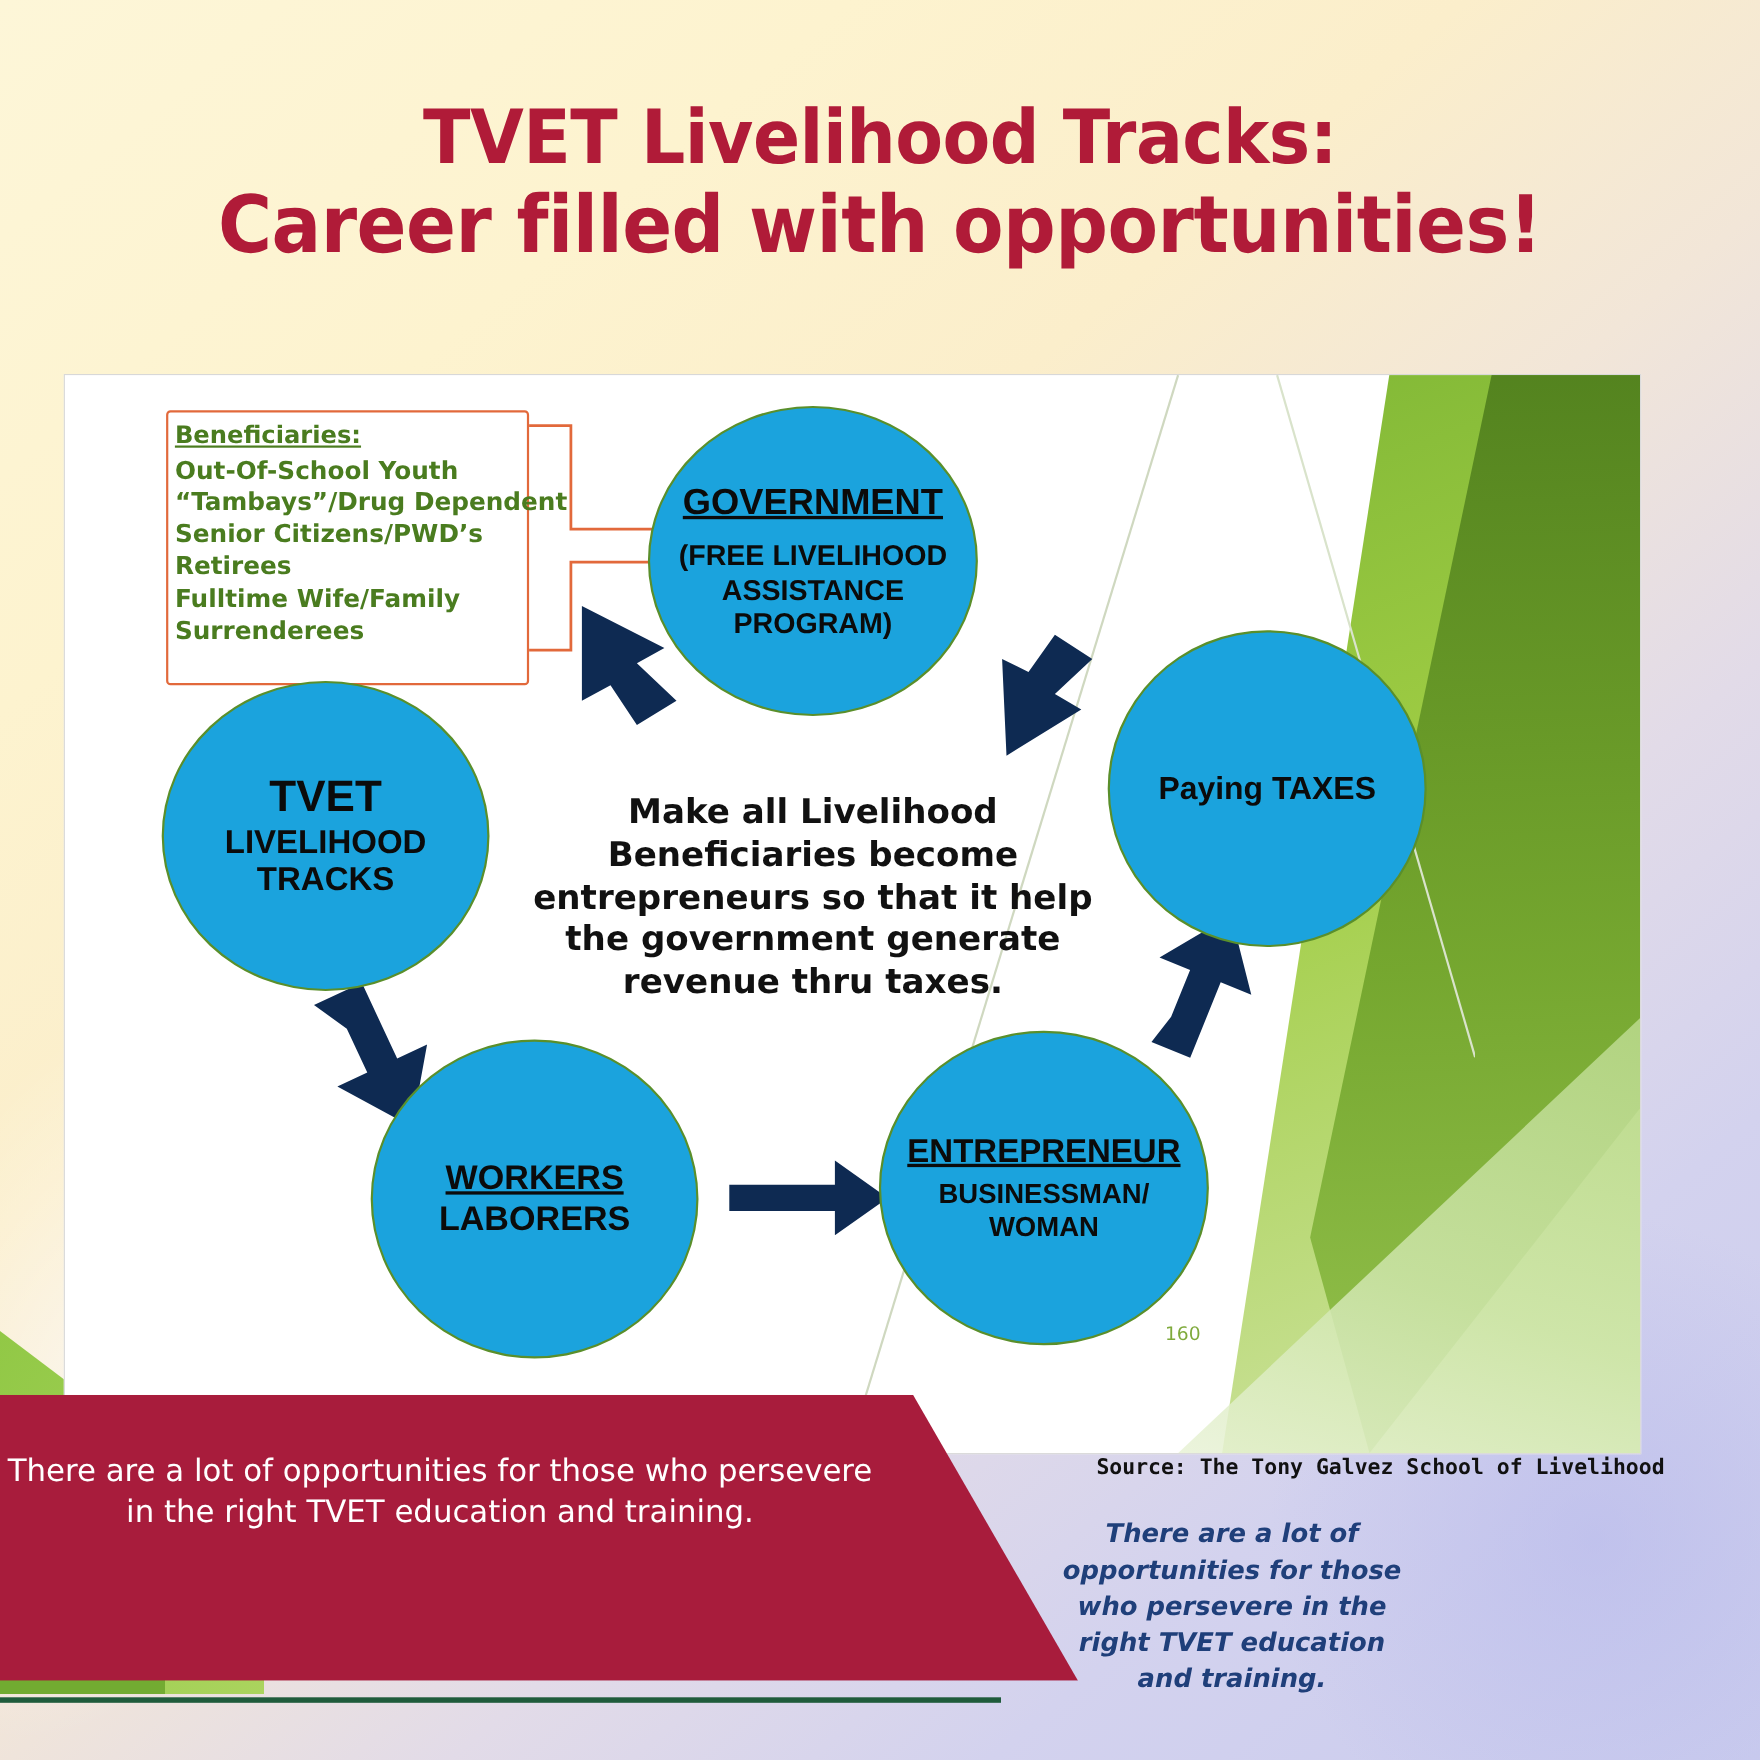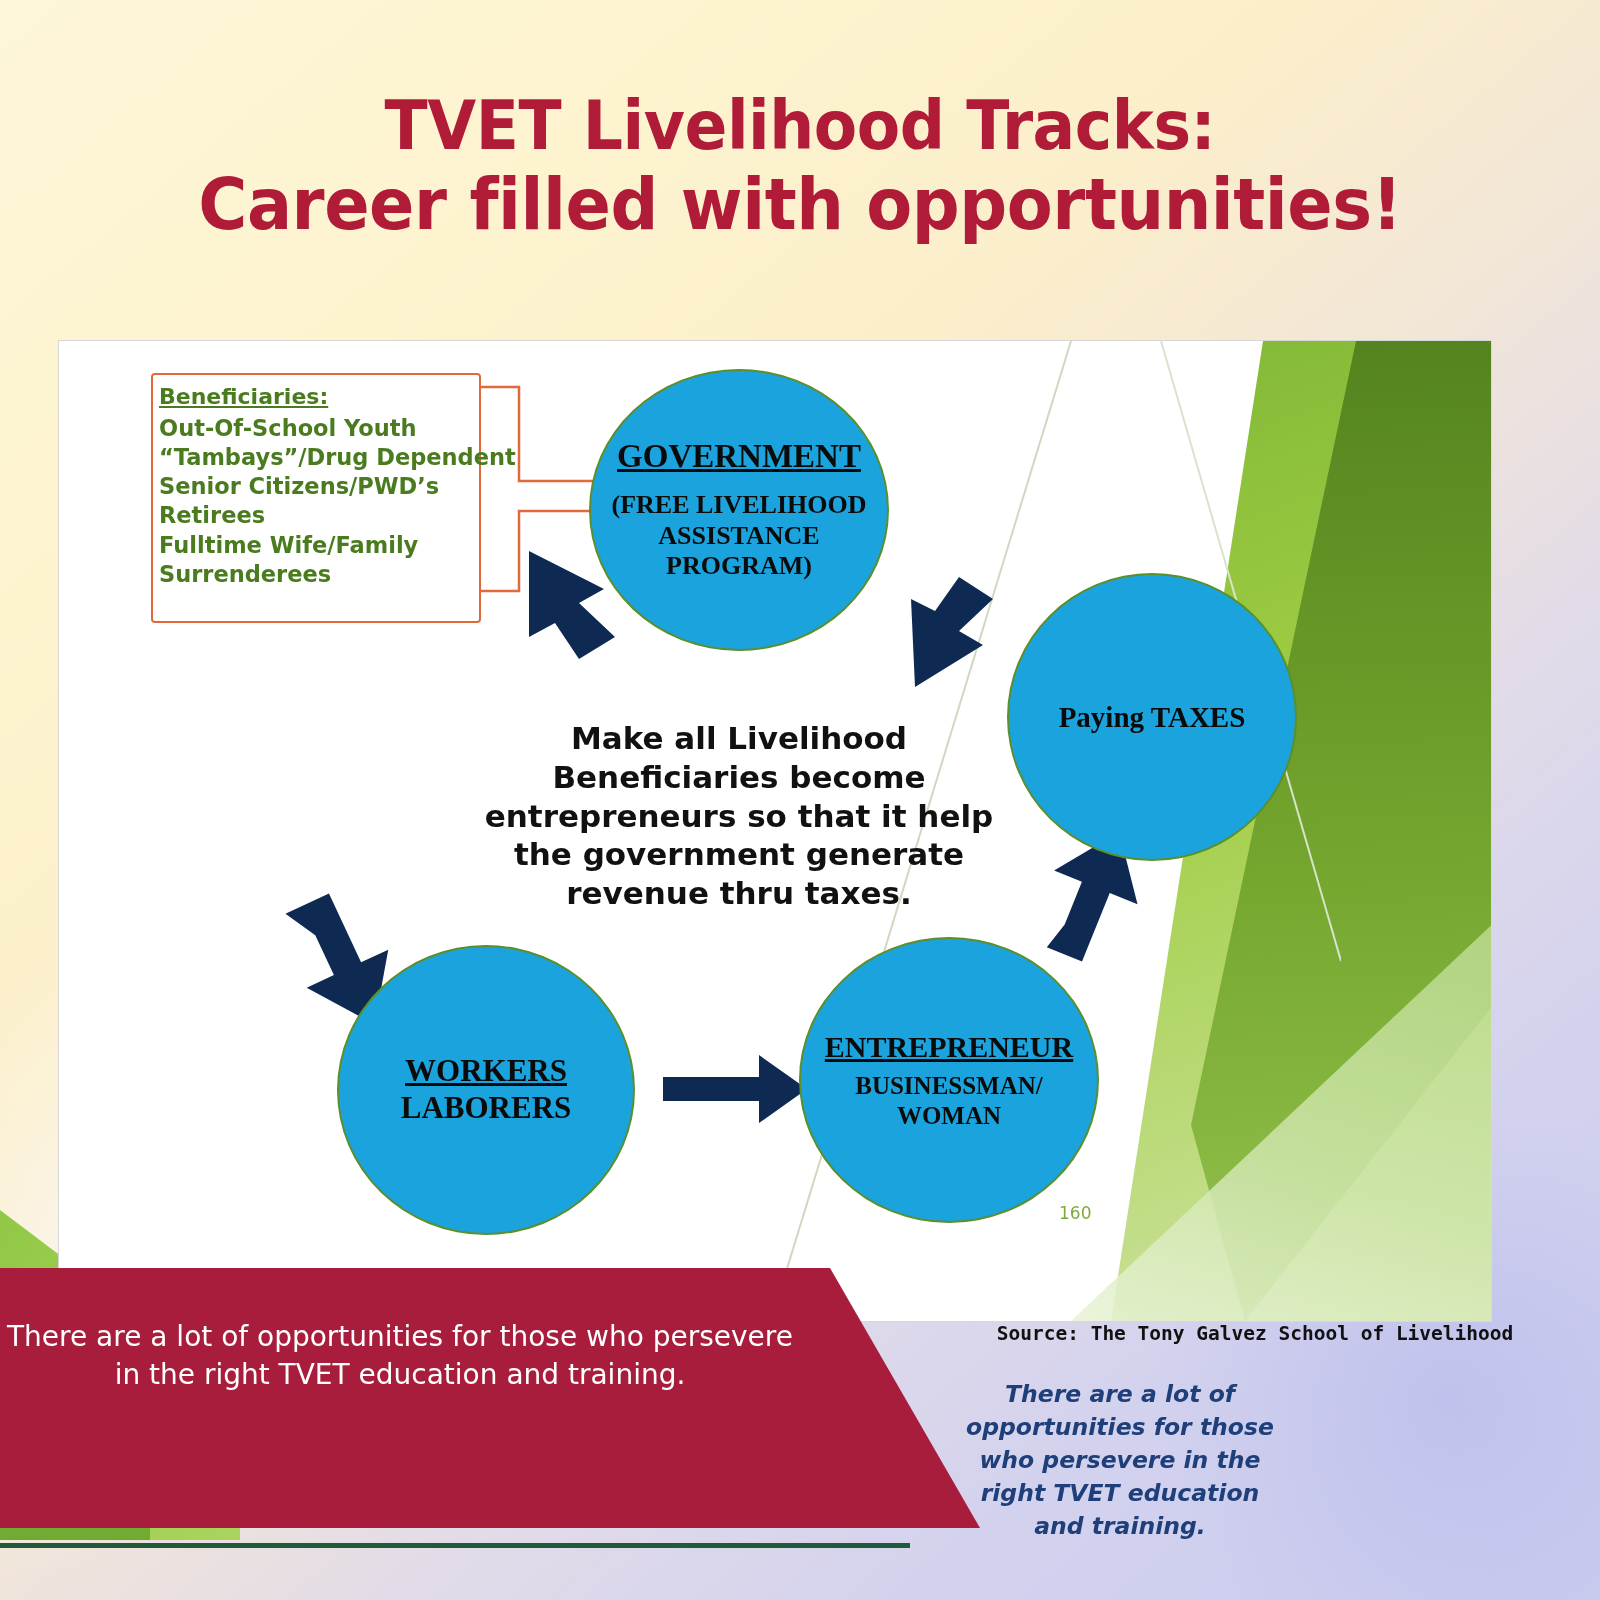--- a/index.html
+++ b/index.html
@@ -152,21 +152,21 @@
   .circle {
     position: absolute;
     border-radius: 50%;
     background: #1ba3dd;
     border: 2px solid #5a8f2b;
     display: flex;
     align-items: center;
     justify-content: center;
     text-align: center;
     color: #0b0b0b;
-    font-family: Liberation Serif, serif;
+    font-family: Liberation Sans, sans-serif;
     font-weight: bold;
     box-sizing: border-box;
   }
   .c-gov   { left: 530px; top: 28px;  width: 300px; height: 282px; }
   .c-tvet  { left: 88px;  top: 278px; width: 298px; height: 282px; }
   .c-taxes { left: 948px; top: 232px; width: 290px; height: 288px; }
   .c-work  { left: 278px; top: 604px; width: 298px; height: 290px; }
   .c-ent   { left: 740px; top: 596px; width: 300px; height: 286px; }
 
   .c-gov .t1 { font-size: 33px; text-decoration: underline; display:block; line-height:1.1; }
@@ -314,20 +314,26 @@
       </g>
     </svg>
 
     <div class="circle c-gov">
       <div>
         <span class="t1">GOVERNMENT</span>
         <span class="t2">(FREE LIVELIHOOD ASSISTANCE PROGRAM)</span>
       </div>
     </div>
 
+    <div class="circle c-tvet">
+      <div>
+        <span class="t1">TVET</span>
+        <span class="t2">LIVELIHOOD TRACKS</span>
+      </div>
+    </div>
 
     <div class="circle c-taxes">
       <div>
         <span class="t1">Paying TAXES</span>
       </div>
     </div>
 
     <div class="circle c-ent">
       <div>
         <span class="t1">ENTREPRENEUR</span>

